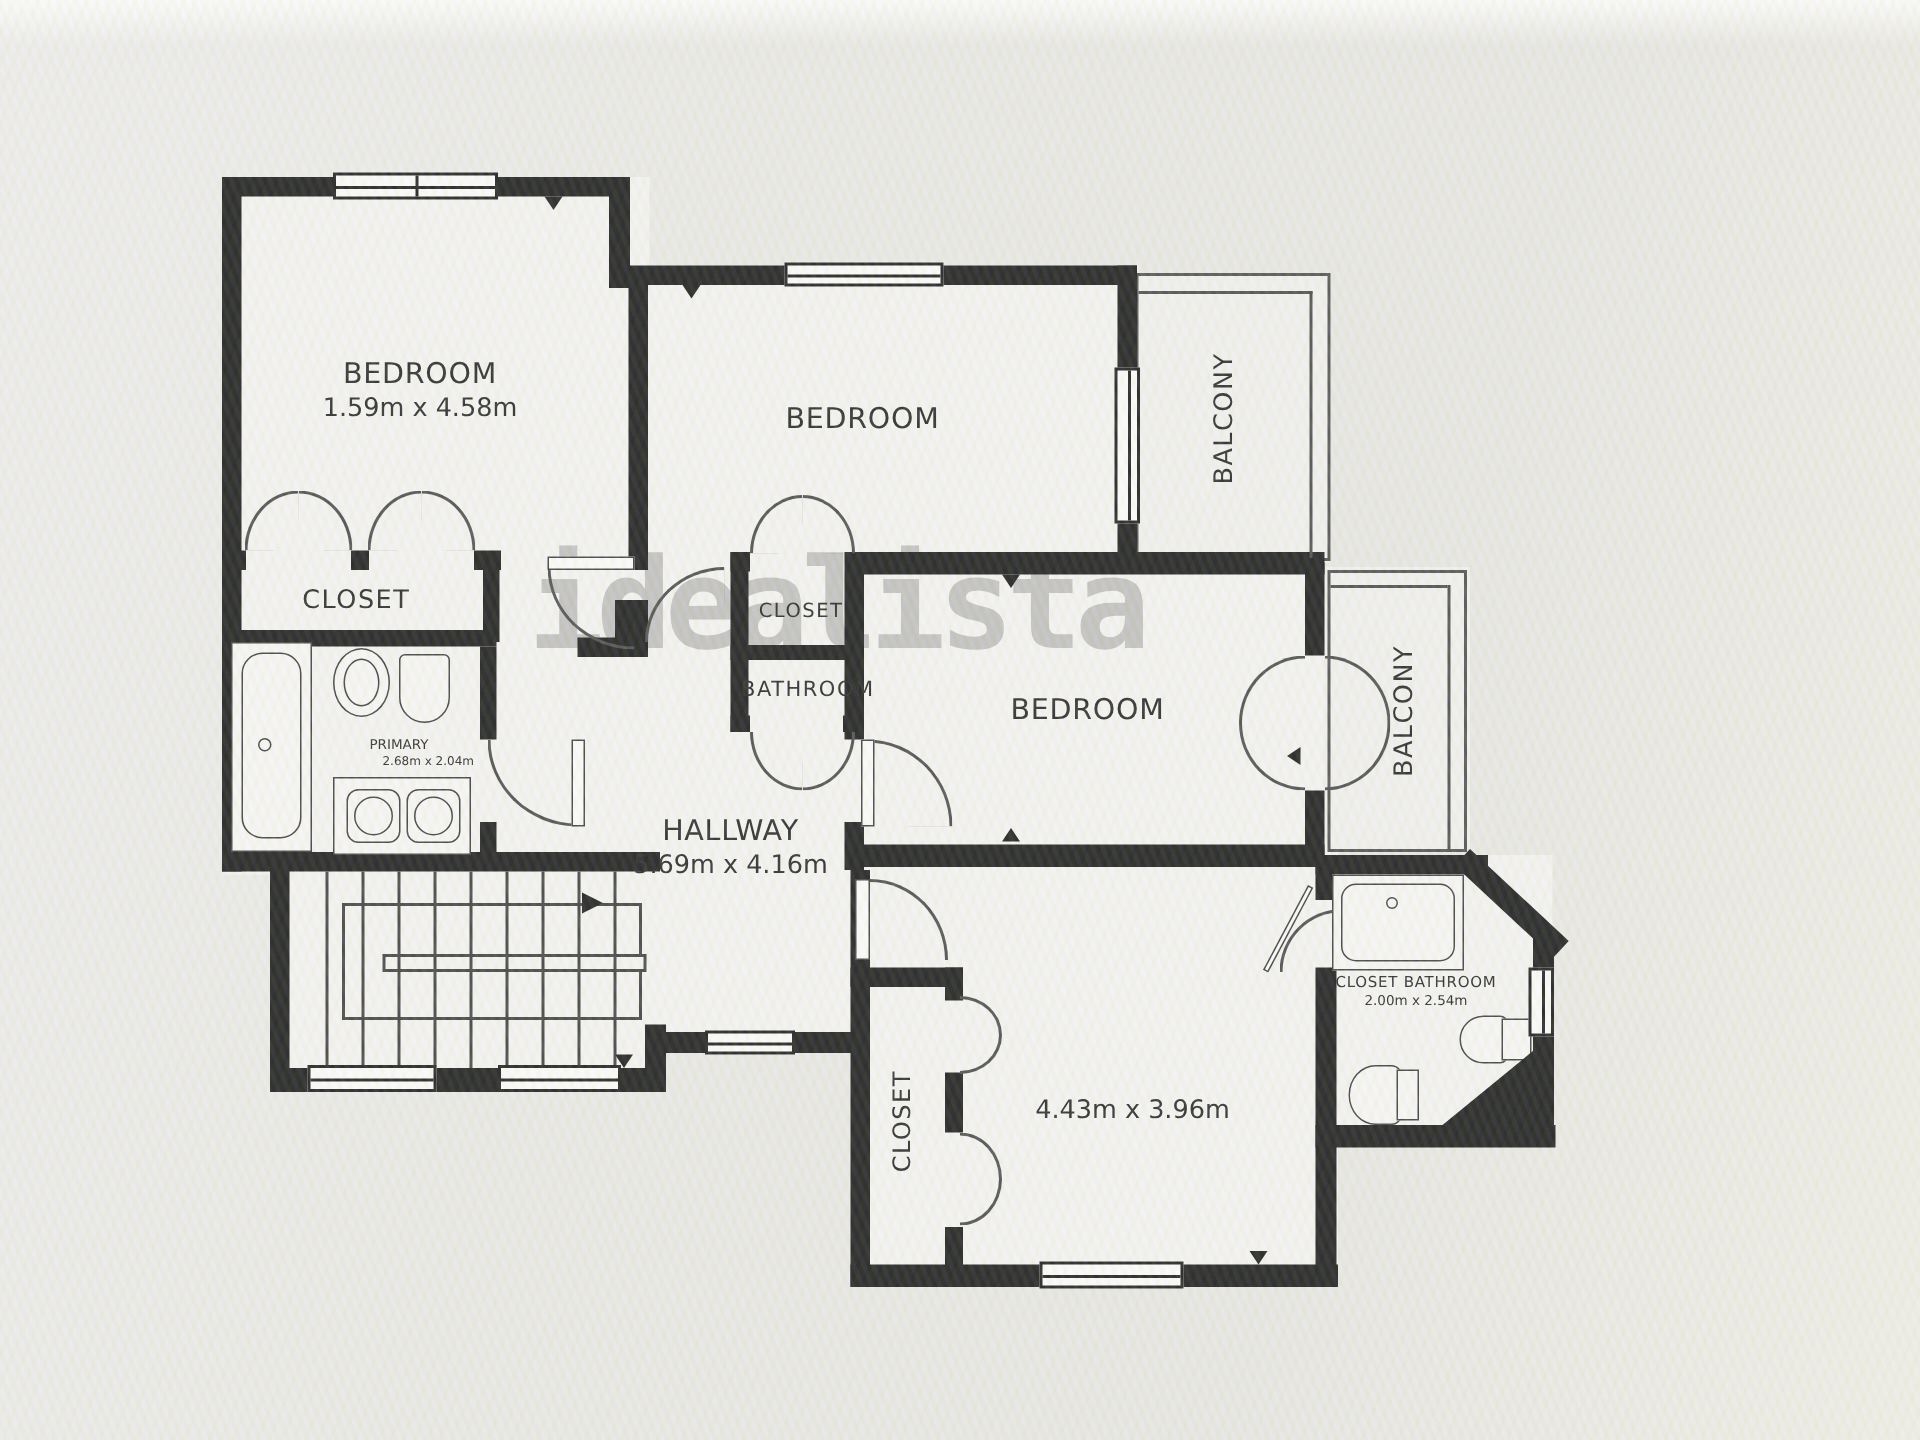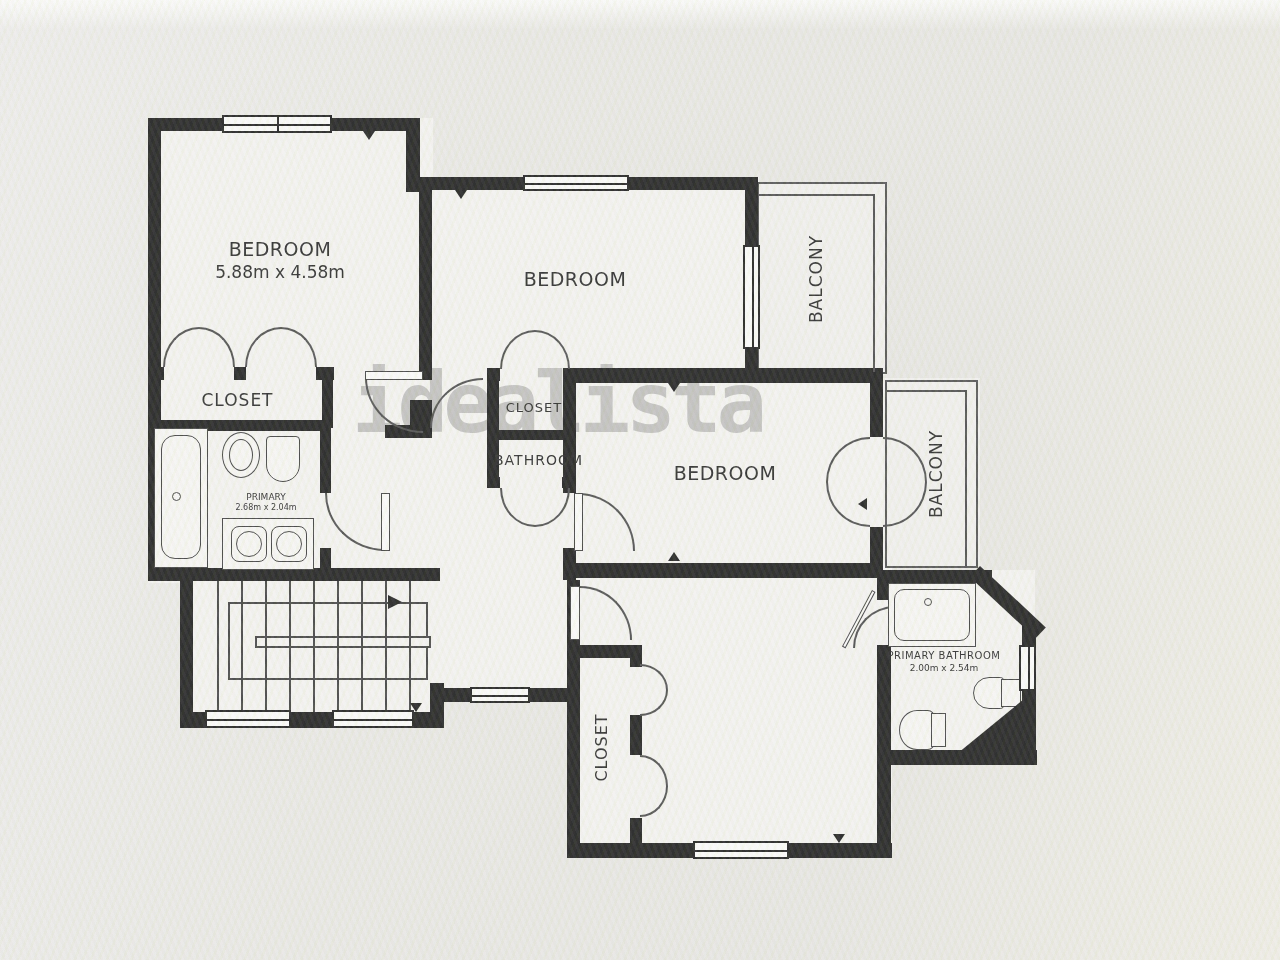--- a/index.html
+++ b/index.html
@@ -19,21 +19,21 @@
   .tl{border-top-width:2px;border-left-width:2px;border-top-left-radius:100% 100%;}
   .tr{border-top-width:2px;border-right-width:2px;border-top-right-radius:100% 100%;}
   .bl{border-bottom-width:2px;border-left-width:2px;border-bottom-left-radius:100% 100%;}
   .br{border-bottom-width:2px;border-right-width:2px;border-bottom-right-radius:100% 100%;}
   .leaf{position:absolute;background:#fbfbf9;border:1.5px solid #3c3c3c;z-index:4;}
   .fix{position:absolute;border:1.5px solid #3c3c3c;background:#f7f6f3;z-index:3;}
   .lbl{position:absolute;text-align:center;color:#262626;z-index:4;line-height:1.25;}
   .rn{font-size:19px;letter-spacing:.5px;}
   .rd{font-size:17px;}
   .small .rn{font-size:9px;letter-spacing:0;}
-  .small .rd{font-size:8px;}
+  .small .rd{font-size:8px;text-align:right;}
   .msmall .rn{font-size:10px;}
   .msmall .rd{font-size:9px;}
   .single{font-size:17px;letter-spacing:1px;}
   .vlab{transform:rotate(-90deg);font-size:17px;letter-spacing:1px;color:#262626;z-index:4;text-align:center;}
   .tread{position:absolute;width:2px;background:#3f3f3f;z-index:3;}
   .tri{position:absolute;width:0;height:0;z-index:4;}
   #watermark{position:absolute;left:352px;top:354px;font-family:"DejaVu Sans Mono","Liberation Mono",monospace;
     font-weight:bold;font-size:84px;letter-spacing:-5px;color:rgba(122,122,122,.42);z-index:2;}
   #floorlbl{position:absolute;left:438px;top:860px;width:260px;text-align:center;font-size:31px;
     letter-spacing:1px;color:#1e1e1e;z-index:4;}
@@ -220,36 +220,41 @@
   <div class="tri" style="left:455px;top:190px;border-bottom:9px solid #1b1b1b;border-left:6px solid transparent;border-right:6px solid transparent;transform:rotate(180deg)"></div>
   <div class="tri" style="left:668px;top:383px;border-bottom:9px solid #1b1b1b;border-left:6px solid transparent;border-right:6px solid transparent;transform:rotate(180deg)"></div>
   <div class="tri" style="left:668px;top:552px;border-bottom:9px solid #1b1b1b;border-left:6px solid transparent;border-right:6px solid transparent"></div>
   <div class="tri" style="left:833px;top:834px;border-top:9px solid #1b1b1b;border-left:6px solid transparent;border-right:6px solid transparent"></div>
   <div class="tri" style="left:410px;top:703px;border-top:9px solid #1b1b1b;border-left:6px solid transparent;border-right:6px solid transparent"></div>
   <div class="tri" style="left:858px;top:498px;border-right:9px solid #1b1b1b;border-top:6px solid transparent;border-bottom:6px solid transparent"></div>
   <div class="tri" style="left:363px;top:131px;border-bottom:9px solid #1b1b1b;border-left:6px solid transparent;border-right:6px solid transparent;transform:rotate(180deg)"></div>
 
   <div class="lbl" style="left:160px;top:238px;width:240px">
     <div class="rn">BEDROOM</div>
-    <div class="rd">5.88m x 4.58m</div>
+    <div class="rd">1.59m x 4.58m</div>
   </div>
   <div class="lbl" style="left:455px;top:268px;width:240px">
     <div class="rn">BEDROOM</div>
   </div>
   <div class="lbl" style="left:600px;top:462px;width:250px">
     <div class="rn">BEDROOM</div>
   </div>
   <div class="lbl" style="left:630px;top:730px;width:250px">
+    <div class="rd">4.43m x 3.96m</div>
+  </div>
+  <div class="lbl" style="left:367px;top:543px;width:240px">
+    <div class="rn">HALLWAY</div>
+    <div class="rd">5.69m x 4.16m</div>
   </div>
   <div class="lbl small" style="left:216px;top:492px;width:100px">
     <div class="rn">PRIMARY</div>
     <div class="rd">2.68m x 2.04m</div>
   </div>
   <div class="lbl msmall" style="left:880px;top:650px;width:128px">
-    <div class="rn">PRIMARY BATHROOM</div>
+    <div class="rn">CLOSET BATHROOM</div>
     <div class="rd">2.00m x 2.54m</div>
   </div>
   <div class="lbl single" style="left:180px;top:390px;width:115px">CLOSET</div>
   <div class="lbl single" style="left:494px;top:400px;width:80px;font-size:13px">CLOSET</div>
   <div class="lbl single" style="left:494px;top:452px;width:80px;font-size:14px">BATHROOM</div>
   <div class="abs vlab" style="left:553px;top:738px;width:96px;font-size:16px">CLOSET</div>
   <div class="abs vlab" style="left:766px;top:269px;width:100px">BALCONY</div>
   <div class="abs vlab" style="left:886px;top:464px;width:100px">BALCONY</div>
 
 

